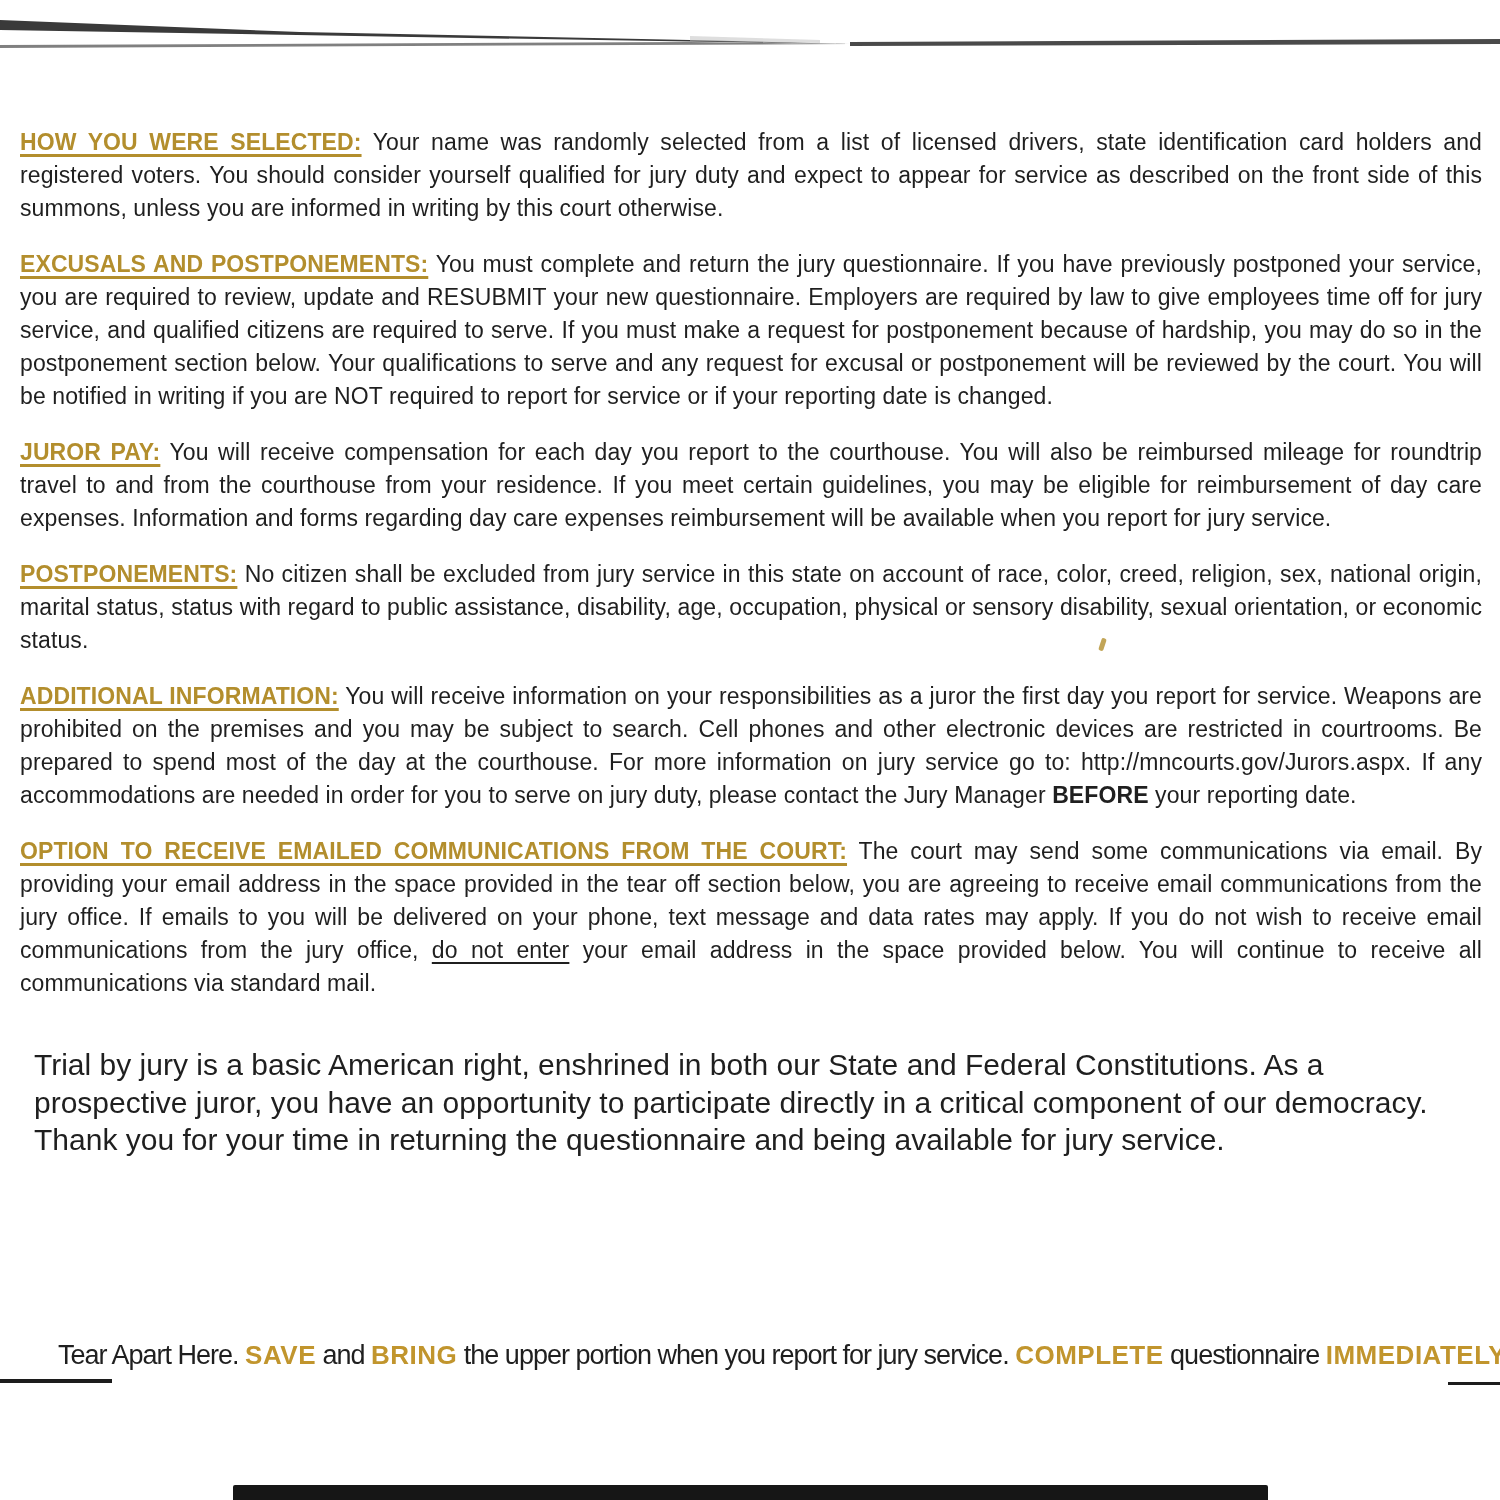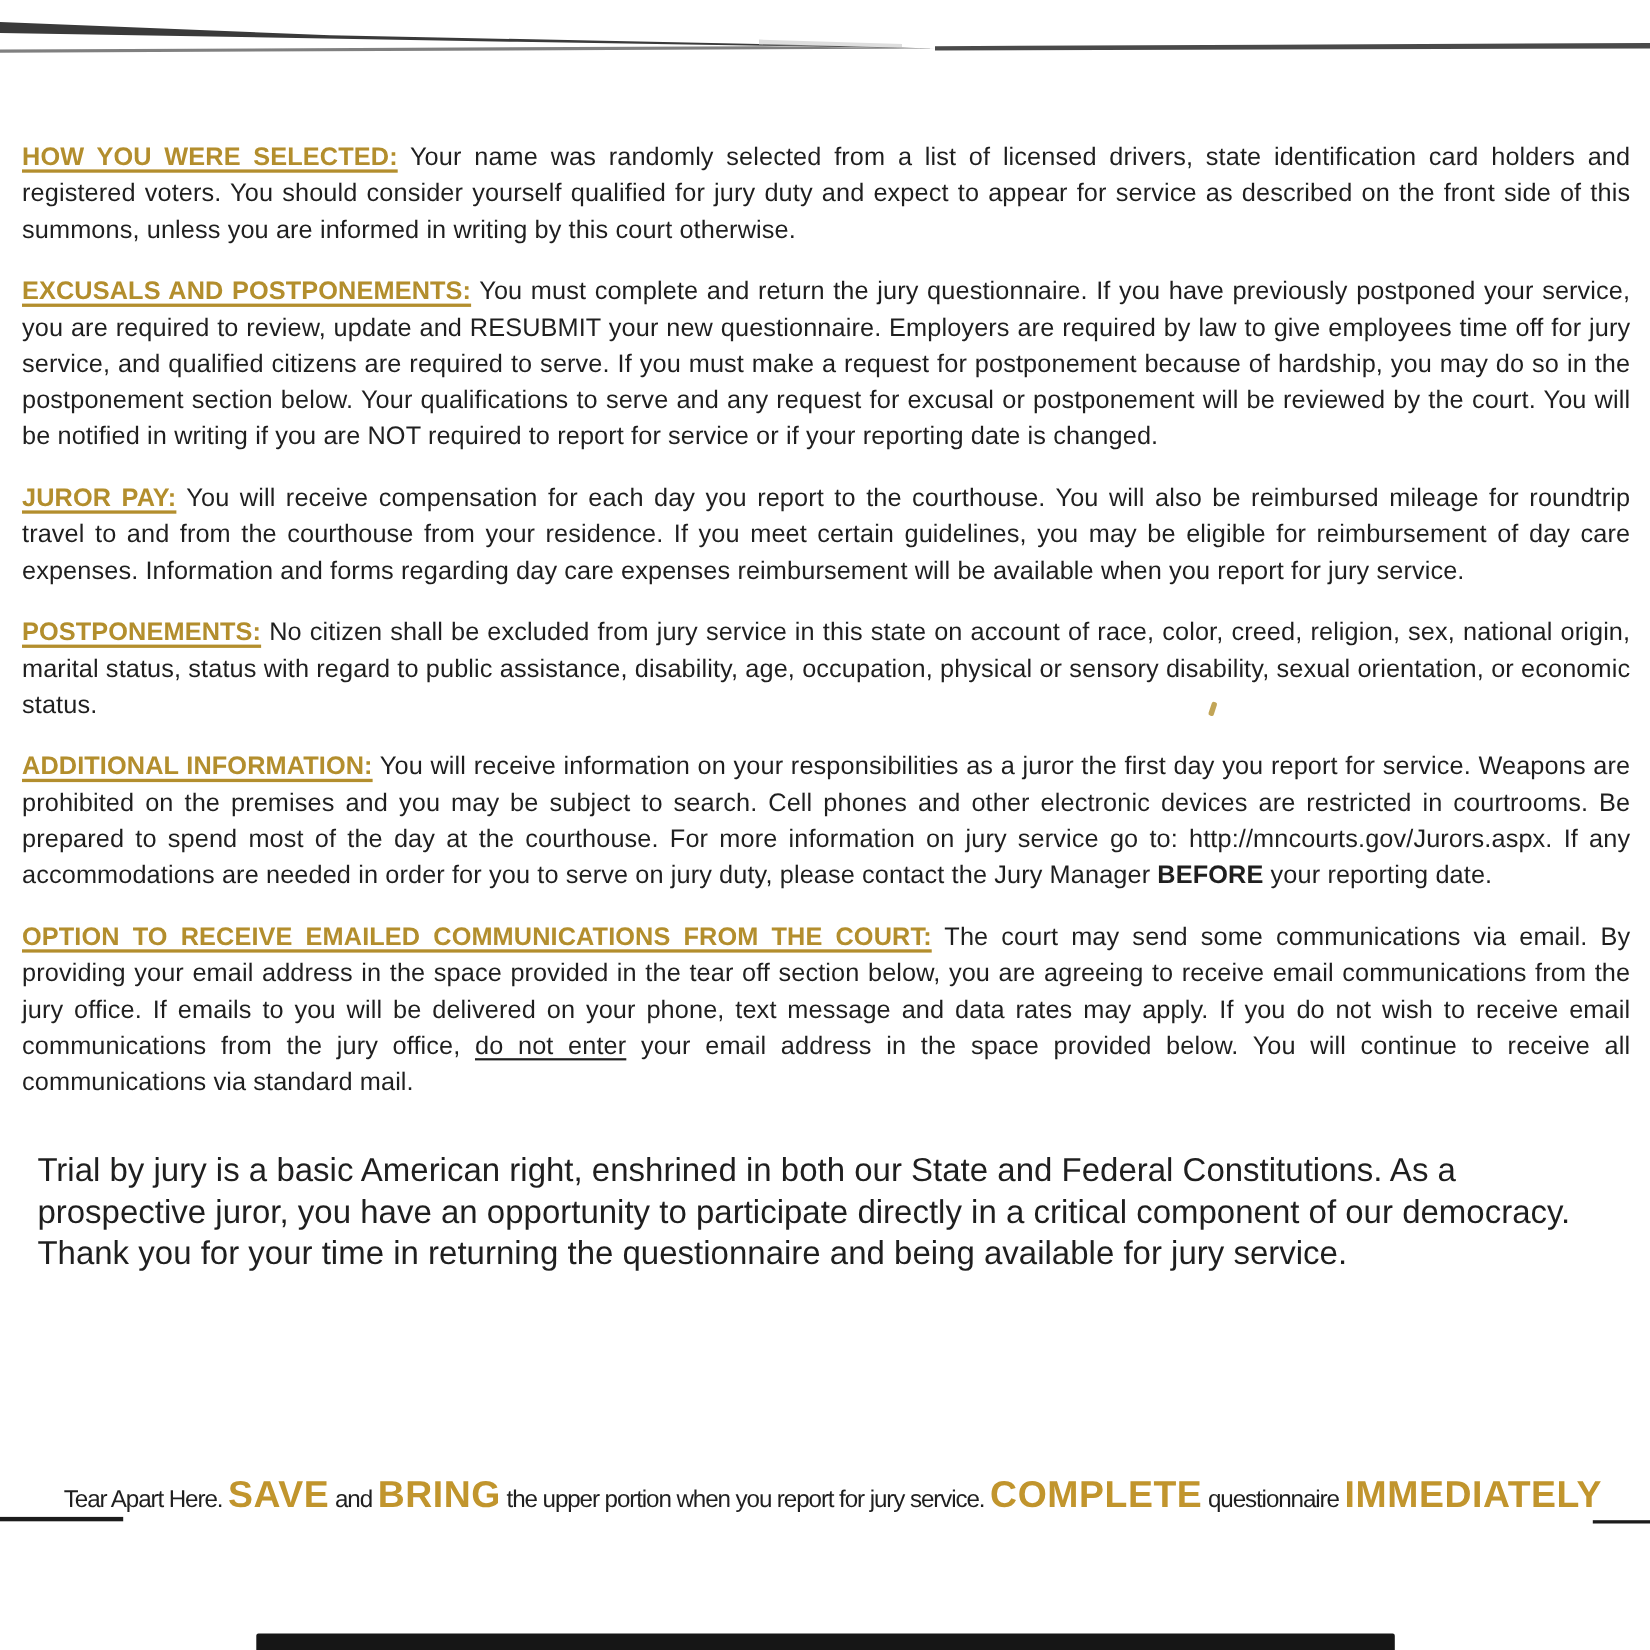--- a/index.html
+++ b/index.html
@@ -55,27 +55,27 @@
     position: absolute;
     top: 1340px;
     left: 0;
     width: 1500px;
     text-align: left;
     padding-left: 58px;
     box-sizing: border-box;
     white-space: nowrap;
   }
   .tear-plain {
-    font-size: 22px;
+    font-size: 27px;
     letter-spacing: -1px;
     color: var(--text-color, #1f1f1f);
     text-align: center;
   }
   .tear-gold {
-    font-size: 34px;
+    font-size: 26px;
     font-weight: bold;
     color: var(--tear-gold, #c1952d);
     letter-spacing: 0.5px;
   }
   .tear-dash-left {
     position: absolute;
     top: 1379px; left: 0;
     width: 112px; height: 3.5px;
     background: #1c1c1c;
   }

